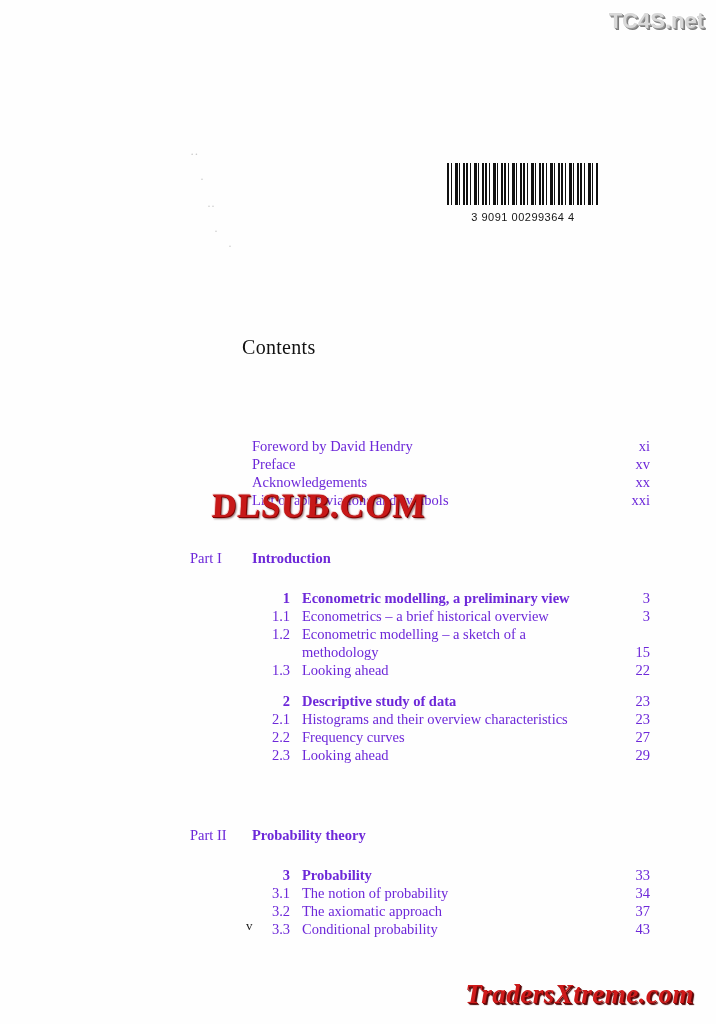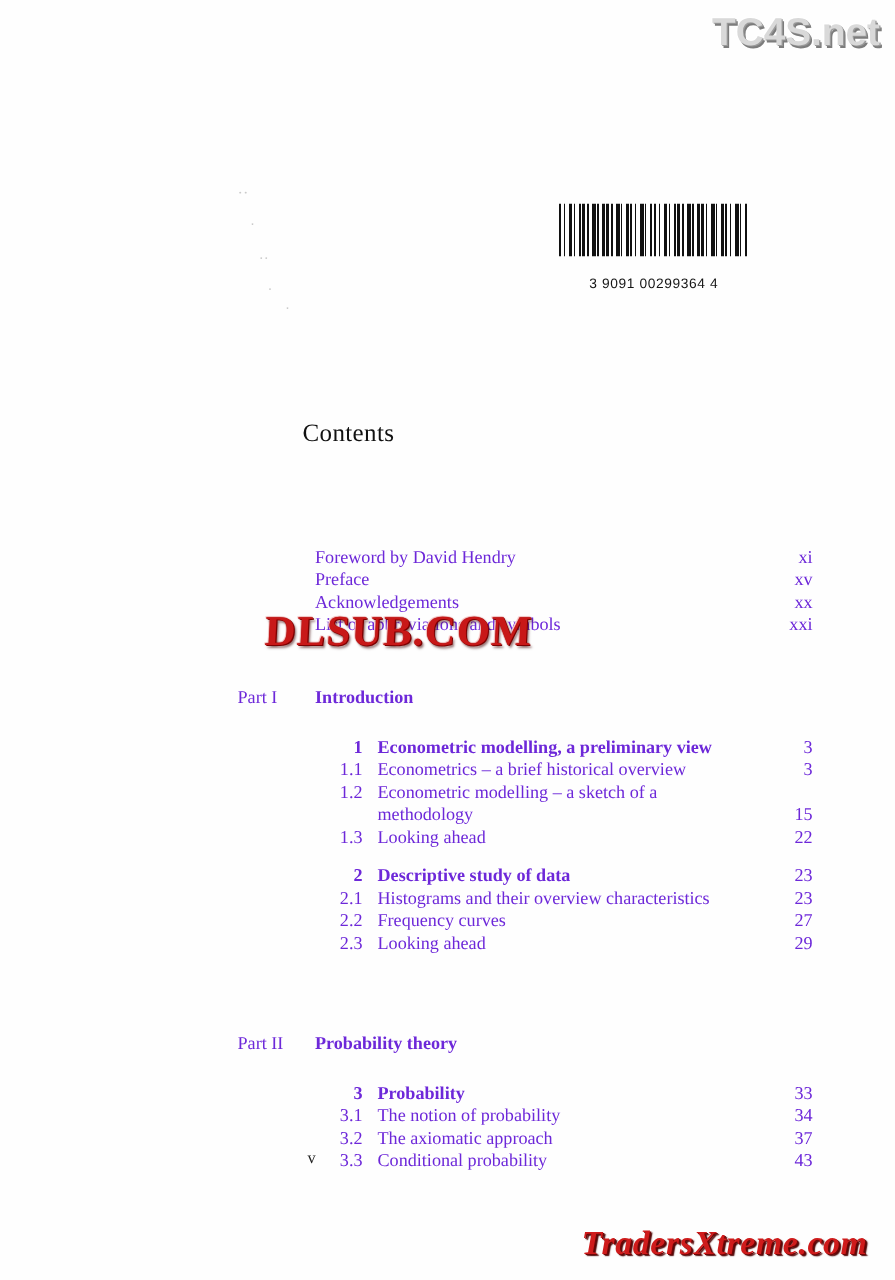--- a/index.html
+++ b/index.html
@@ -21,21 +21,21 @@
     background: #fefefe;
   }
 
   
   .wm-top {
     position: absolute;
     top: 8px;
     right: 12px;
     font-family: "Liberation Sans", sans-serif;
     font-weight: bold;
-    font-size: 31px;
+    font-size: 22px;
     color: #d9d9d9;
     text-shadow:
       1px 1px 0 #9a9a9a,
       2px 2px 0 #7c7c7c,
       -1px -1px 0 #ffffff;
     letter-spacing: 0px;
   }
 
   
   .wm-bottom {
@@ -88,21 +88,21 @@
       #111 4px, #111 5px, #fff 5px, #fff 8px,
       #111 8px, #111 11px, #fff 11px, #fff 12px,
       #111 12px, #111 13px, #fff 13px, #fff 16px,
       #111 16px, #111 18px, #fff 18px, #fff 19px
     );
   }
   .barcode-num {
     font-family: "Liberation Sans", sans-serif;
     font-size: 11px;
     color: #151515;
-    margin-top: 16px;
+    margin-top: 6px;
     letter-spacing: 0.5px;
   }
 
   
   .smudge {
     position: absolute;
     color: #b9b9b9;
     font-family: "Liberation Serif", serif;
     font-size: 12px;
     opacity: 0.75;

